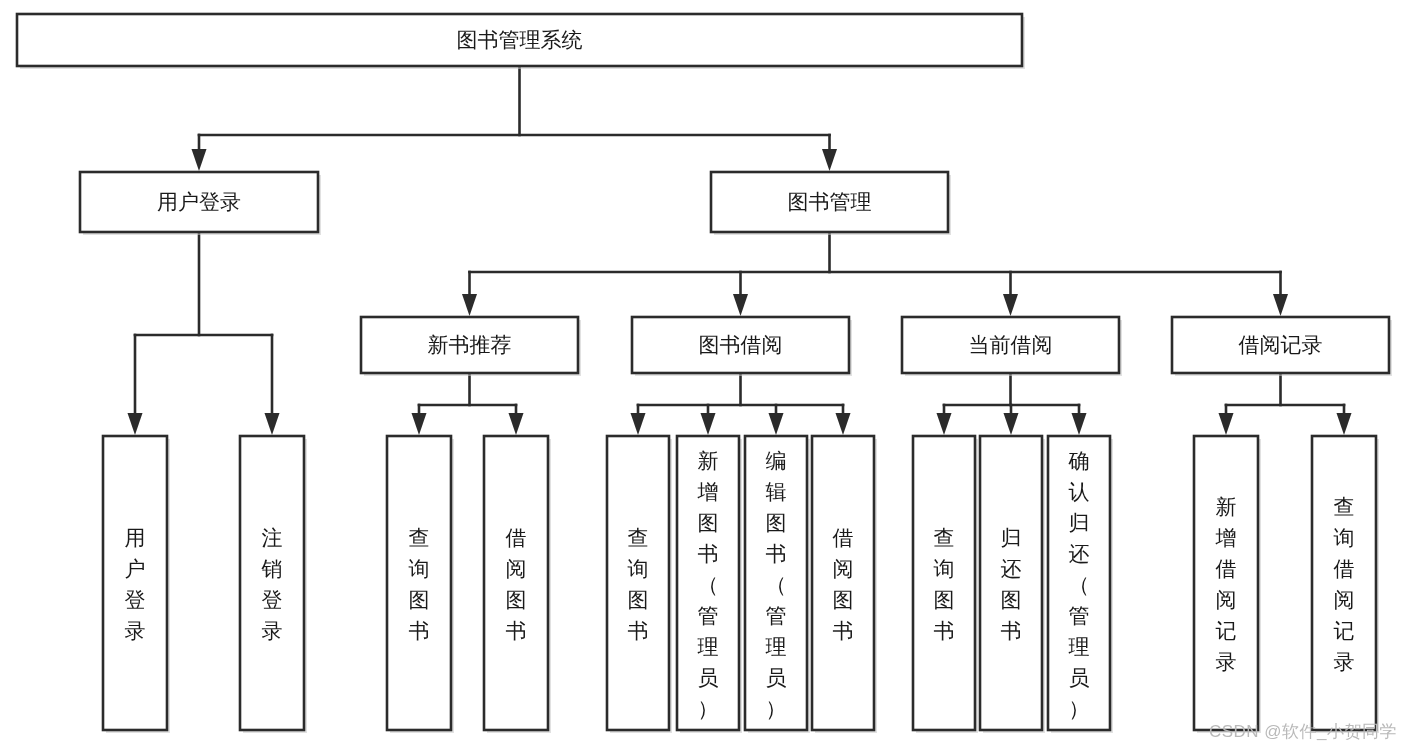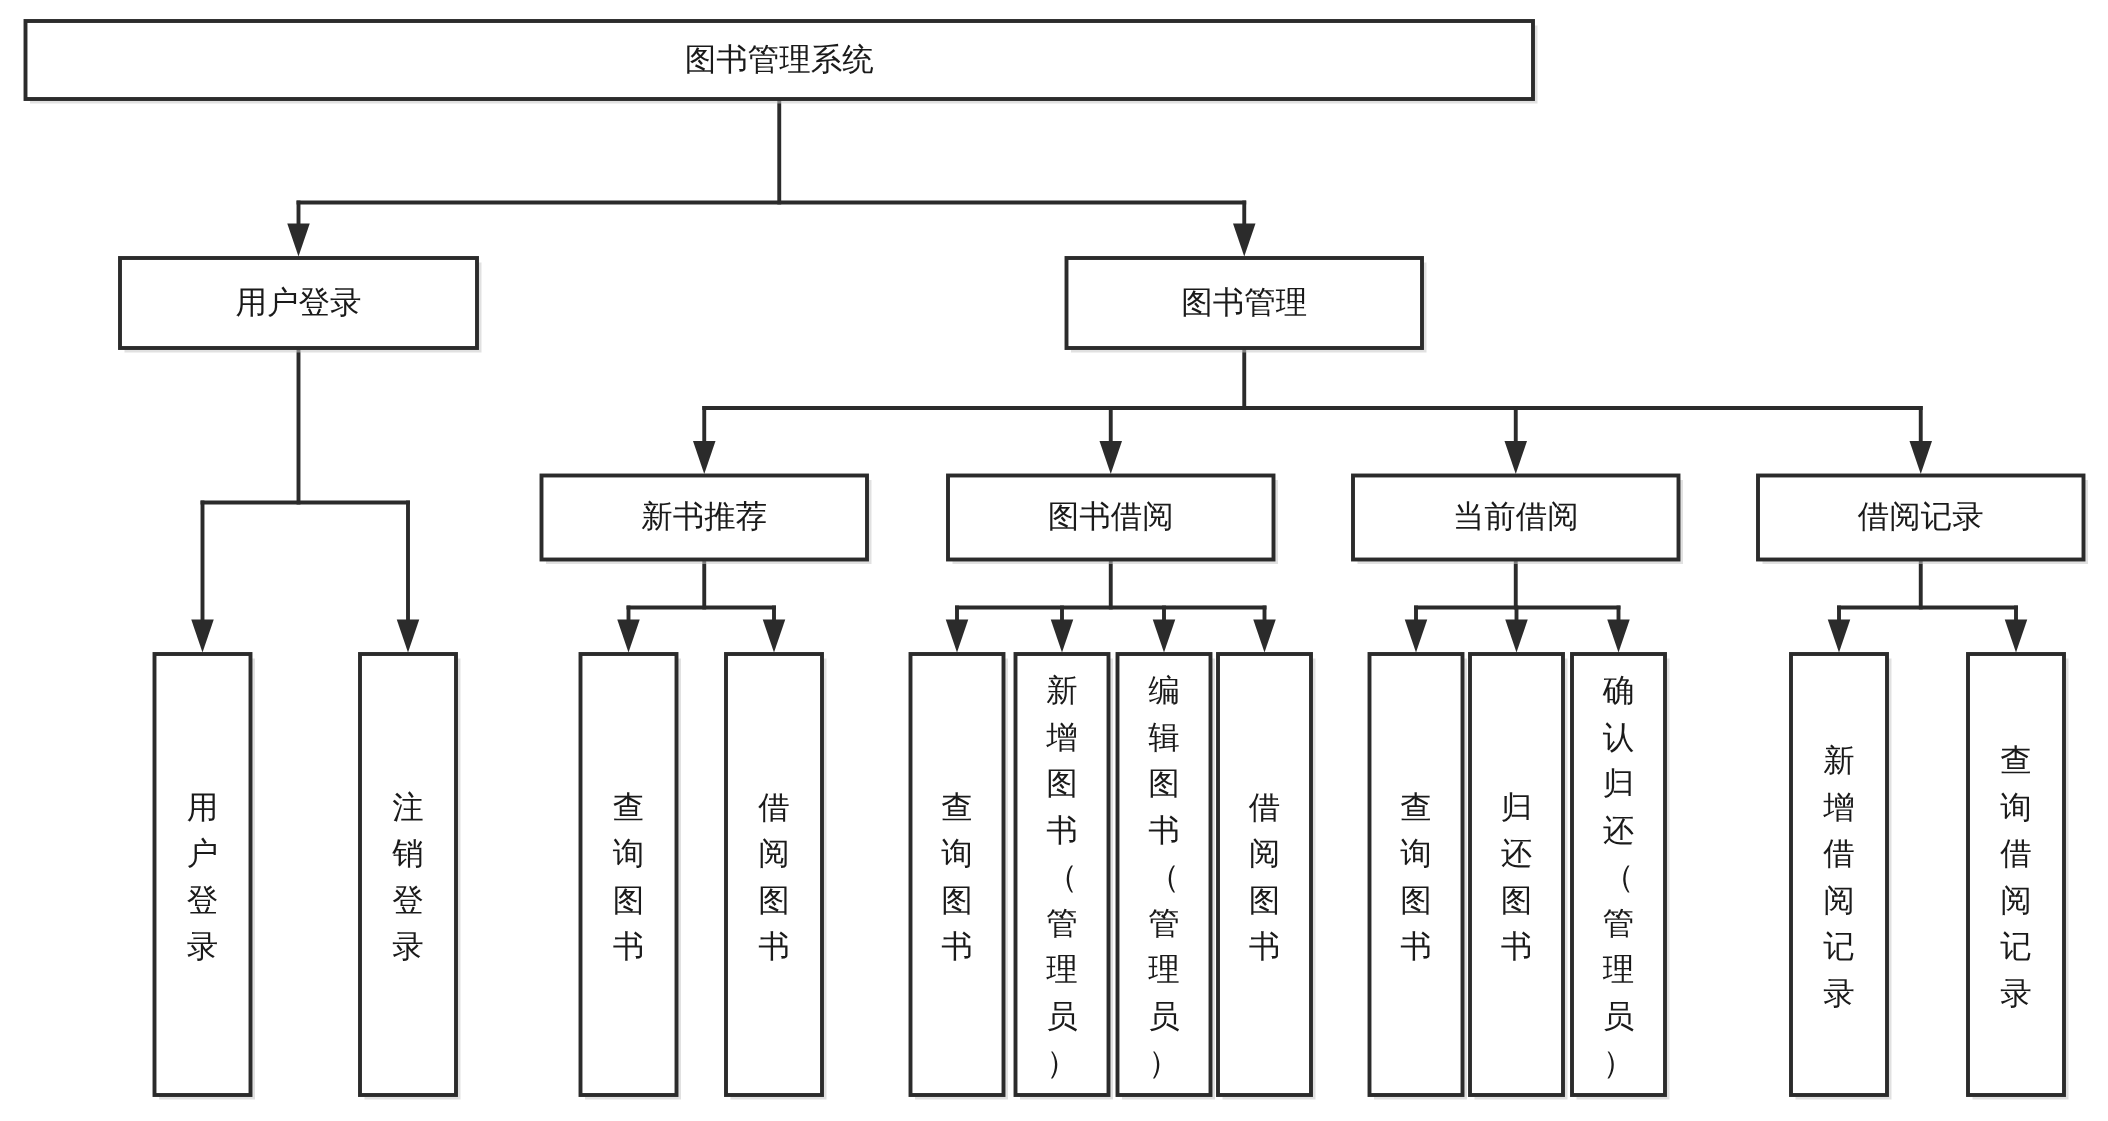--- a/index.html
+++ b/index.html
@@ -242,13 +242,14 @@
           <rect x="1194" y="436" width="64" height="294" class="node-box"></rect>
           <text x="1226" class="node-label-v"><tspan x="1226" y="514">新</tspan><tspan x="1226" y="545">增</tspan><tspan x="1226" y="576">借</tspan><tspan x="1226" y="607">阅</tspan><tspan x="1226" y="638">记</tspan><tspan x="1226" y="669">录</tspan></text>
         </g>
         <g>
           <rect x="1315" y="439" width="64" height="294" class="node-box-shadow"></rect>
           <rect x="1312" y="436" width="64" height="294" class="node-box"></rect>
           <text x="1344" class="node-label-v"><tspan x="1344" y="514">查</tspan><tspan x="1344" y="545">询</tspan><tspan x="1344" y="576">借</tspan><tspan x="1344" y="607">阅</tspan><tspan x="1344" y="638">记</tspan><tspan x="1344" y="669">录</tspan></text>
         </g>
       </g>
   </svg>
+  <div class="watermark-text">CSDN @软件_小贺同学</div>
 </div>
 
 </body></html>

